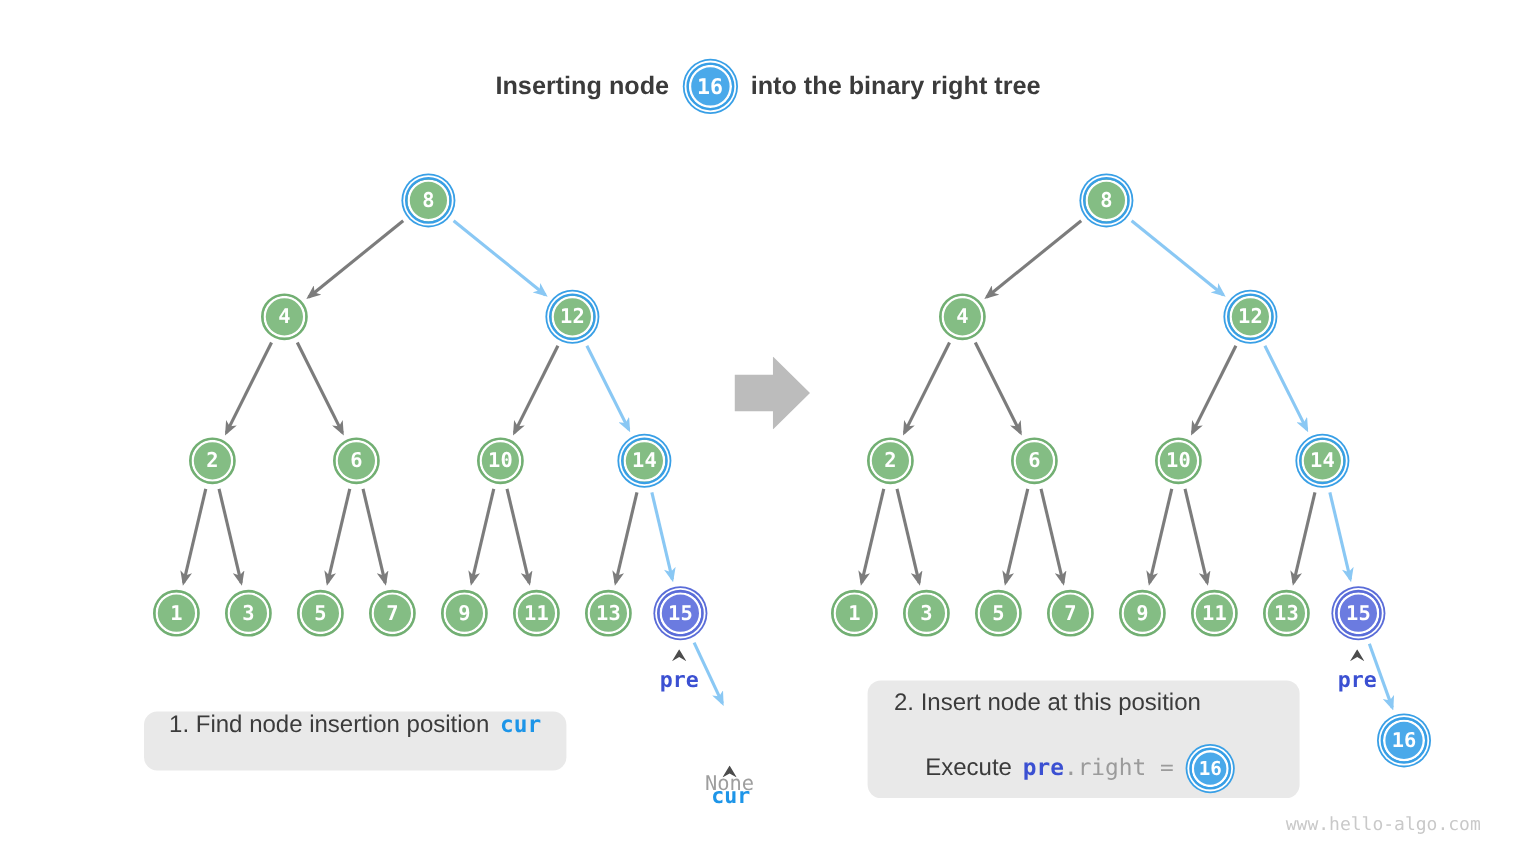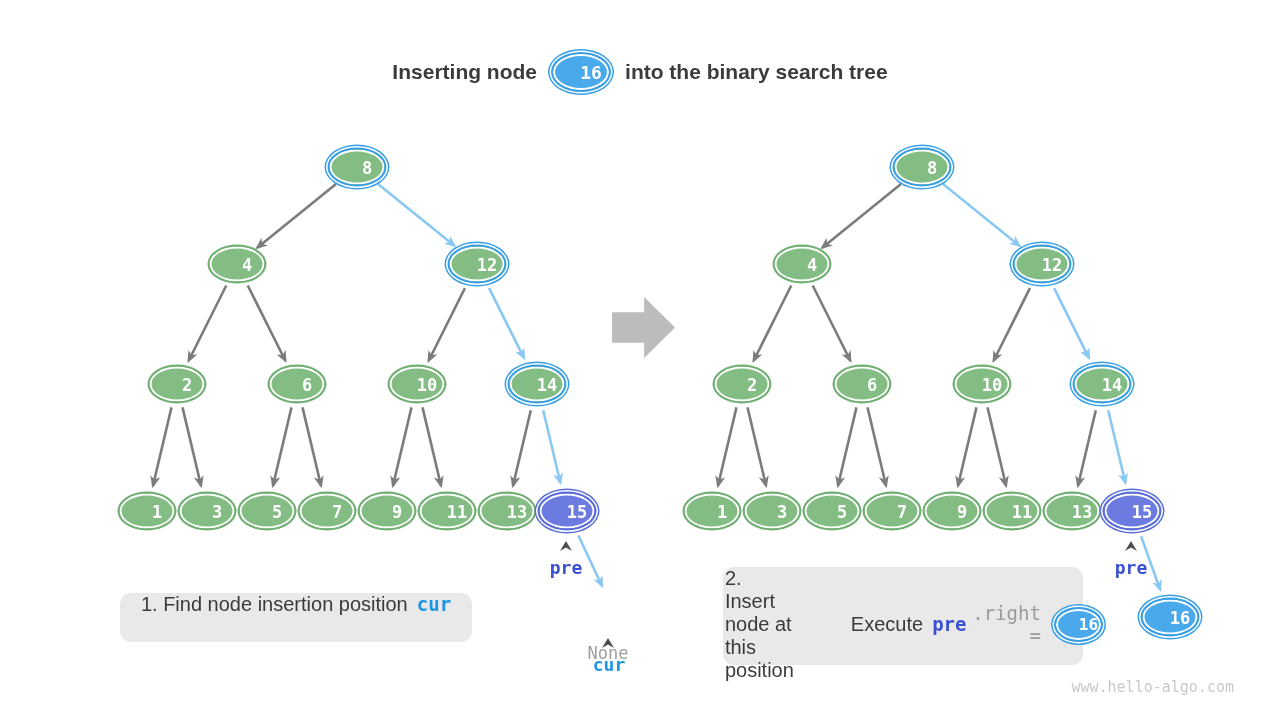--- a/index.html
+++ b/index.html
@@ -9,21 +9,21 @@
 
   
   .title { position:absolute; top:46px; left:0; width:1280px; height:52px;
            display:flex; align-items:center; justify-content:center;
            font-weight:bold; font-size:21px; color:var(--dark); }
   .title .node { margin:0 14px; }
 
   
   .node { display:inline-flex; align-items:center; justify-content:center;
           border-radius:50%; color:#fff; border:2.5px solid;
-          font-family:"DejaVu Sans Mono", monospace; font-weight:bold;padding-left:20px; }
+          font-family:"DejaVu Sans Mono", monospace; font-weight:bold; }
   .tree-node { position:absolute; transform:translate(-50%,-50%);
                width:35px; height:35px; font-size:17px; z-index:2; }
   .node-title   { width:36px; height:36px; font-size:18px; }
   .node-caption { width:31px; height:31px; font-size:16px; margin-left:13px; }
 
   .k-normal { background:var(--green); border-color:var(--green-border);
               box-shadow: inset 0 0 0 2px #fff; }
   .k-path   { background:var(--green); border-color:var(--hl-blue);
               box-shadow: 0 0 0 1.5px #fff, 0 0 0 3px var(--hl-blue), inset 0 0 0 2px #fff; }
   .k-pre    { background:var(--purple); border-color:var(--purple-border);
@@ -47,21 +47,21 @@
                  background:var(--arrow); z-index:2;
                  clip-path:polygon(0 25%, 51% 25%, 51% 0%, 100% 50%, 51% 100%, 51% 75%, 0 75%); }
 
   
   .caption { position:absolute; background:var(--cap-bg); border-radius:11px;
              color:var(--dark); z-index:2; }
   .caption-1 { left:120px; top:593px; width:352px; height:49px;
                display:flex; align-items:flex-start; justify-content:center; font-size:20px; }
   .caption-1 .code { margin-left:9px; }
   .caption-2 { left:723px; top:567px; width:360px; height:98px;
-               display:flex; flex-direction:row; justify-content:center; gap:9px;
+               display:flex; flex-direction:column; justify-content:center; gap:9px;
                padding-left:0; font-size:20px; }
   .cap-line1 { margin-left:22px; }
   .cap-line2 { margin-left:48px; display:flex; align-items:center;margin-top:16px; }
   .cap-line2 .sans { margin-right:9px; }
   .code { font-family:"DejaVu Sans Mono", monospace; font-size:19px; font-weight:bold; }
   .code-cur  { color:var(--cur); }
   .code-pre  { color:var(--pre); }
   .code-gray { color:var(--code-gray); font-weight:normal;text-align:right; }
 
   
@@ -71,21 +71,21 @@
 </head>
 <body>
 
 <div class="canvas">
 
   <div class="title">
     <span>Inserting node</span>
     <span class="node node-title k-new">
         <span>16</span>
       </span>
-    <span>into the binary search tree</span>
+    <span>into the binary right tree</span>
   </div>
 
   <svg id="edge-layer" width="1280" height="720">
     <defs>
       <marker id="ah-gray" viewBox="0 0 12 10" refX="9.5" refY="5" markerWidth="12" markerHeight="10" markerUnits="userSpaceOnUse" orient="auto">
         <path d="M0,0 L12,5 L0,10 L3.2,5 Z" fill="#7c7c7c"></path>
       </marker>
       <marker id="ah-blue" viewBox="0 0 12 10" refX="9.5" refY="5" markerWidth="12" markerHeight="10" markerUnits="userSpaceOnUse" orient="auto">
         <path d="M0,0 L12,5 L0,10 L3.2,5 Z" fill="#8ac8f4"></path>
       </marker>

